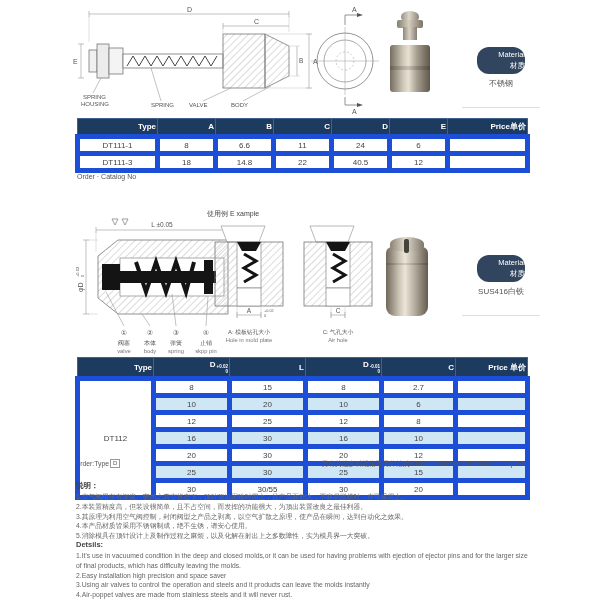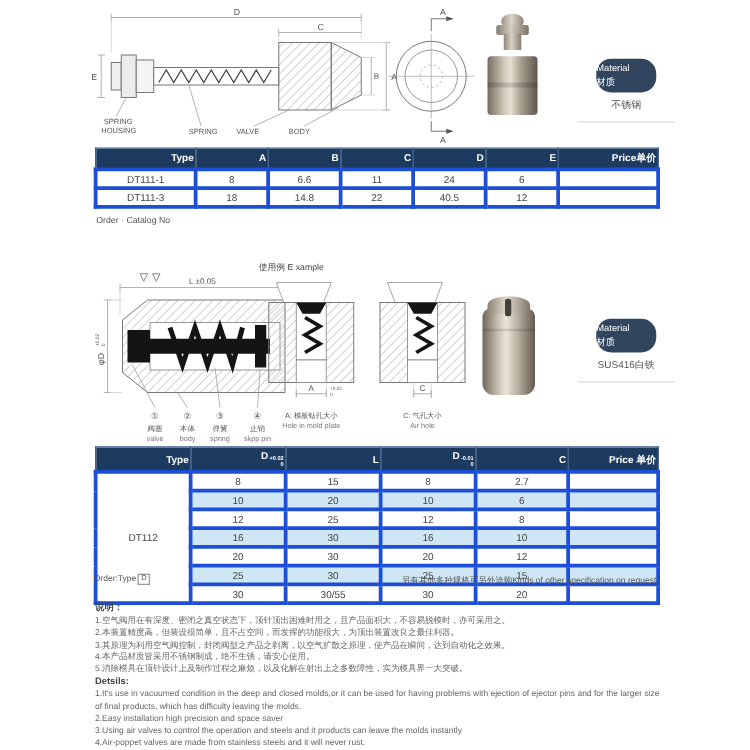--- a/index.html
+++ b/index.html
@@ -4,32 +4,32 @@
 <style>
   html,body{margin:0;padding:0;background:#fff;}
   .page{position:relative;width:600px;height:600px;background:#ffffff;overflow:hidden;
         font-family:"Liberation Sans",sans-serif;color:#333;}
   .abs{position:absolute;}
 
   
   .tbl{border-collapse:collapse;table-layout:fixed;width:450px;font-size:8px;color:#444;}
   .tbl th{background:#1d3b5e;color:#fff;font-weight:bold;border:1px solid #41608a;
           padding:2px 1px;height:10px;text-align:right;font-size:8px;}
-  .tbl td{border:3px solid #1d4ed8;background:#fff;text-align:center;padding:1px;height:10px;}
+  .tbl td{border:5px solid #1d4ed8;background:#fff;text-align:center;padding:1px;height:10px;}
   .tbl tr.alt td{background:#cfe6f5;}
   .tbl td.type-cell{background:#fff !important;vertical-align:middle;}
   .tol{display:inline-flex;flex-direction:column;font-size:4.5px;line-height:1.15;
        vertical-align:-1px;margin-left:1px;font-weight:bold;}
   .tol i{font-style:normal;}
 
   
   .mat-box{position:absolute;width:48px;height:27px;background:#31455f;color:#fff;
-           text-align:left;font-size:7.5px;line-height:1.45;padding-top:3px;box-sizing:border-box;border-radius:12px;}
+           text-align:right;font-size:7.5px;line-height:1.45;padding-top:3px;box-sizing:border-box;border-radius:12px;}
   .mat-value{position:absolute;width:78px;text-align:center;font-size:8px;color:#555;
-             border-bottom:1px solid #ddd;padding-bottom:8px;}
+             border-bottom:1px solid #ddd;padding-bottom:18px;}
 
   .order-note{position:absolute;font-size:7px;color:#555;}
   .order-row{position:absolute;left:75px;top:459px;width:450px;display:flex;
              justify-content:space-between;font-size:6.8px;color:#555;}
   .boxed{display:inline-block;border:1px solid #999;padding:0 2px;margin-left:1px;
          font-size:6px;line-height:7px;vertical-align:1px;}
 
   .notes{position:absolute;left:76px;width:458px;font-size:6.8px;line-height:1.45;color:#666;}
   .notes .nt{font-weight:bold;color:#444;font-size:7.5px;}
 

